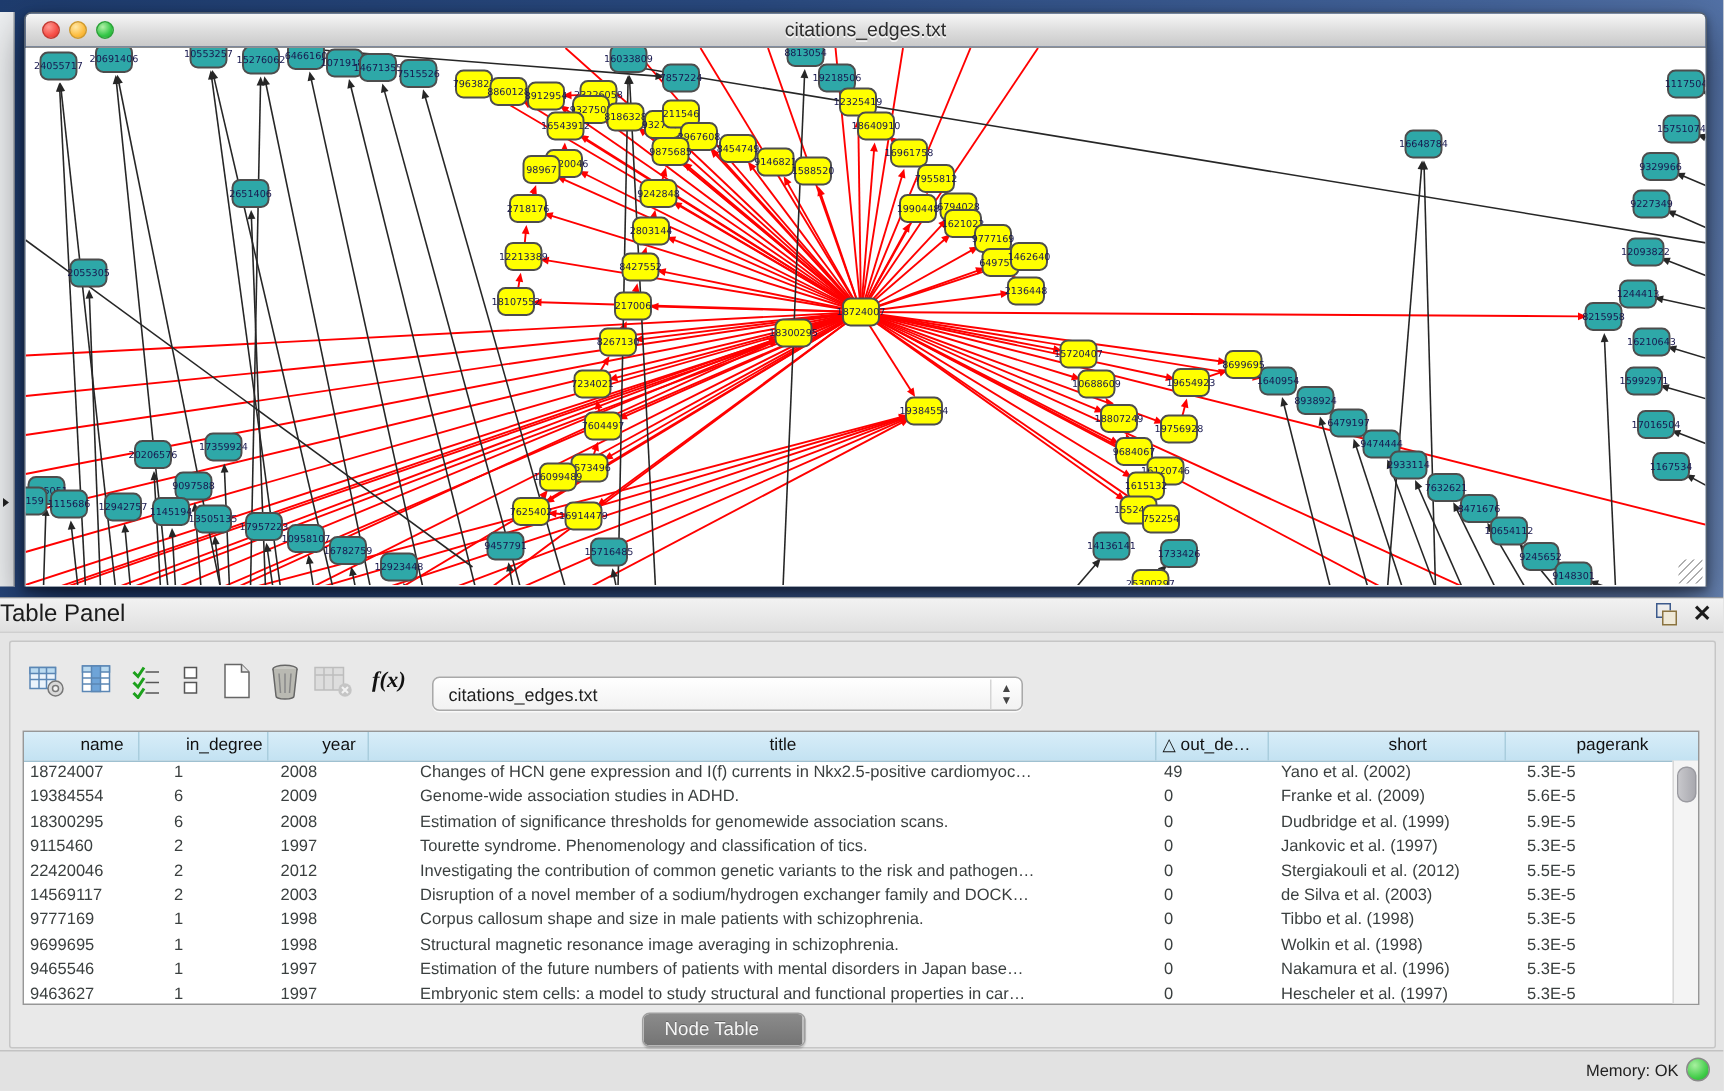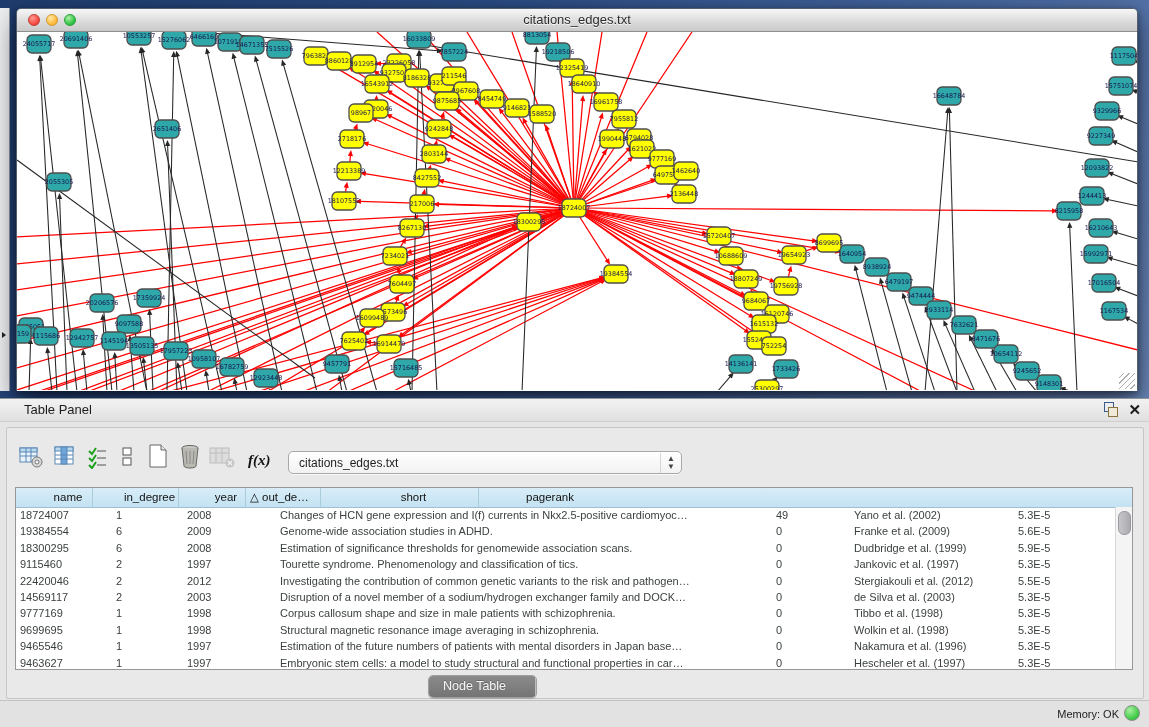--- a/index.html
+++ b/index.html
@@ -25,30 +25,30 @@
   .gwin-title{position:absolute;left:0;right:0;top:0;height:22px;line-height:22px;text-align:center;
     font-size:13px;color:#2c2c2c;text-shadow:0 1px 0 rgba(255,255,255,.8);}
   .gcanvas{position:relative;width:100%;height:359px;background:#ffffff;overflow:hidden;}
   .gcanvas svg{display:block;}
   .resize-grip{position:absolute;right:2px;bottom:2px;width:16px;height:16px;
     background:repeating-linear-gradient(135deg,transparent 0 3px,#9a9a9a 3px 4px);opacity:.8;}
 
   
   .tpanel{position:absolute;left:0;top:398px;width:1149px;height:329px;background:#e5e5e5;border-top:1px solid #8f949b;}
   .tpanel-header{position:relative;height:22px;background:linear-gradient(#f2f2f2,#e0e0e0);border-bottom:1px solid #cfcfcf;}
-  .tpanel-title{position:absolute;left:24px;top:0;line-height:22px;font-size:13px;color:#1c1c1c;}
+  .tpanel-title{position:absolute;left:0;top:0;line-height:22px;font-size:16px;color:#1c1c1c;}
   .hdr-icons{position:absolute;right:8px;top:3px;display:flex;gap:10px;align-items:center;}
   .float-ico{width:15px;height:15px;position:relative;cursor:default;}
   .float-ico .sq-back{position:absolute;left:1px;top:0;width:8px;height:8px;border:1px solid #3c5a8c;background:transparent;}
   .float-ico .sq-front{position:absolute;left:5px;top:5px;width:8px;height:8px;border:1px solid #8a7340;background:#efe9d8;}
   .close-x{font-size:15px;font-weight:bold;color:#1a1a1a;line-height:15px;cursor:default;}
 
   .inner-frame{position:absolute;left:6px;top:28px;width:1136px;height:270px;border:1px solid #c6c6c6;border-radius:2px;background:#e9e9e9;}
 
-  .ttoolbar{position:absolute;left:12px;top:40px;height:30px;display:flex;align-items:flex-end;}
+  .ttoolbar{position:absolute;left:12px;top:40px;height:30px;display:flex;align-items:center;}
   .tool-ico{margin-right:0;display:inline-block;}
   .select{position:absolute;left:288px;top:52px;width:392px;height:21px;border:1px solid #a9a9a9;border-radius:5px;
     background:linear-gradient(#ffffff,#f2f2f2);box-shadow:0 1px 0 rgba(255,255,255,.7);display:flex;align-items:center;}
   .select .sel-text{flex:1;padding-left:10px;font-size:12px;color:#1e1e1e;white-space:nowrap;overflow:hidden;}
   .select .sel-arrows{width:20px;text-align:center;font-size:8px;line-height:8px;color:#444;border-left:1px solid #d5d5d5;padding:2px 0;}
 
   .dtable{position:absolute;left:15px;top:88px;width:1118px;height:183px;background:#fff;border:1px solid #979797;box-sizing:border-box;}
   .thead{display:flex;height:19px;background:linear-gradient(#d8edf8,#c3e2f2);border-bottom:1px solid #9fc0d0;}
   .thcell{font-size:11.5px;line-height:19px;text-align:center;color:#111;border-right:1px solid #a9cddd;
     white-space:nowrap;overflow:hidden;box-sizing:border-box;padding-left:28px;}
@@ -975,20 +975,21 @@
     <div class="select">
       <span class="sel-text">citations_edges.txt</span>
       <span class="sel-arrows">▲<br>▼</span>
     </div>
 
     <div class="dtable">
       <div class="thead">
         <div class="thcell h0">name</div>
         <div class="thcell h1">in_degree</div>
         <div class="thcell h2">year</div>
+        <div class="thcell h3">title</div>
         <div class="thcell h4 sorted">
           <span>△</span>
           <span>out_de…</span>
         </div>
         <div class="thcell h5">short</div>
         <div class="thcell h6" style="border-right:none">pagerank</div>
       </div>
       <div class="tbody">
           <div class="trow">
             <div class="tcell c0">18724007</div>

